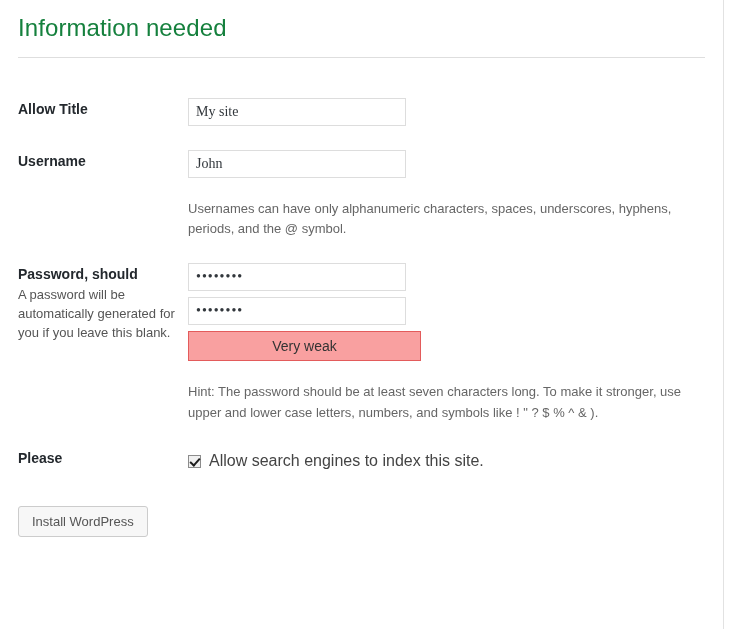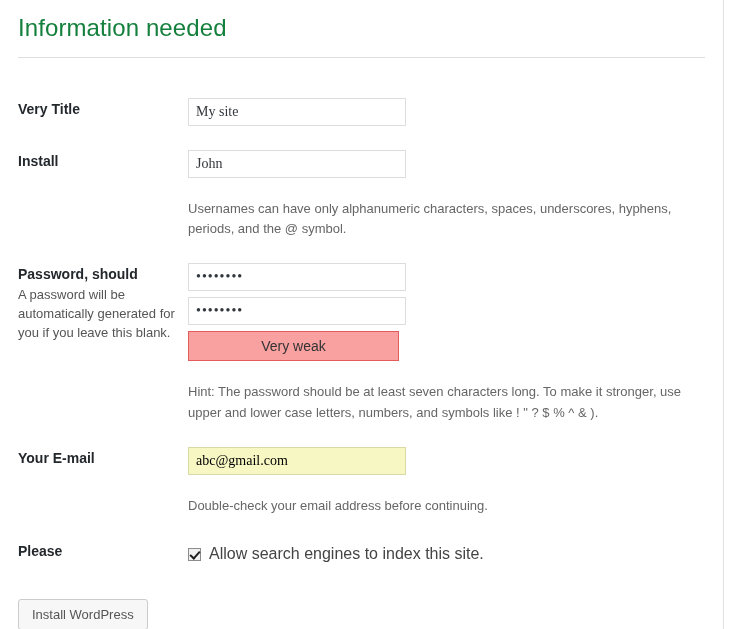--- a/index.html
+++ b/index.html
@@ -119,21 +119,21 @@
     color: #000;
   }
 
   input.pw-input {
     margin-bottom: 6px;
     letter-spacing: 1px;
   }
 
   .strength-meter {
     box-sizing: border-box;
-    width: 211px;
+    width: 233px;
     margin-top: 4px;
     padding: 6px 0;
     text-align: center;
     font-size: 14px;
     color: #333;
     background: #f9a0a0;
     border: 1px solid #e35b5b;
     border-radius: 0;
   }
 
@@ -207,59 +207,50 @@
 
     <h1 class="page-title">Information needed</h1>
     <hr class="divider">
 
 
     <table class="form-table">
       <tbody>
 
         <tr>
           <th>
-            <span>Very Title</span>
+            <span>Allow Title</span>
           </th>
           <td>
             <input class="text-input" type="text" value="My site" style="">
           </td>
         </tr>
 
         <tr>
           <th>
-            <span>Install</span>
+            <span>Username</span>
           </th>
           <td>
             <input class="text-input" type="text" value="John" style="">
             <p class="description">Usernames can have only alphanumeric characters, spaces, underscores, hyphens, periods, and the @ symbol.</p>
           </td>
         </tr>
 
         <tr>
           <th>
             <span>Password, should</span>
             <span class="th-note">A password will be automatically generated for you if you leave this blank.</span>
           </th>
           <td>
             <input class="text-input pw-input" type="text" value="••••••••" style="">
             <input class="text-input pw-input" type="text" value="••••••••" style="">
             <div class="strength-meter">Very weak</div>
             <p class="description wide">Hint: The password should be at least seven characters long. To make it stronger, use upper and lower case letters, numbers, and symbols like ! " ? $ % ^ &amp; ).</p>
           </td>
         </tr>
 
-        <tr>
-          <th>
-            <span>Your E-mail</span>
-          </th>
-          <td>
-            <input class="text-input autofilled" type="text" value="abc@gmail.com" style="">
-            <p class="description">Double-check your email address before continuing.</p>
-          </td>
-        </tr>
 
         <tr>
           <th>
             <span>Please</span>
           </th>
           <td>
             <div class="checkbox-row">
               <input class="cb" type="checkbox" checked="" style="">
               <span class="cb-label">Allow search engines to index this site.</span>
             </div>

